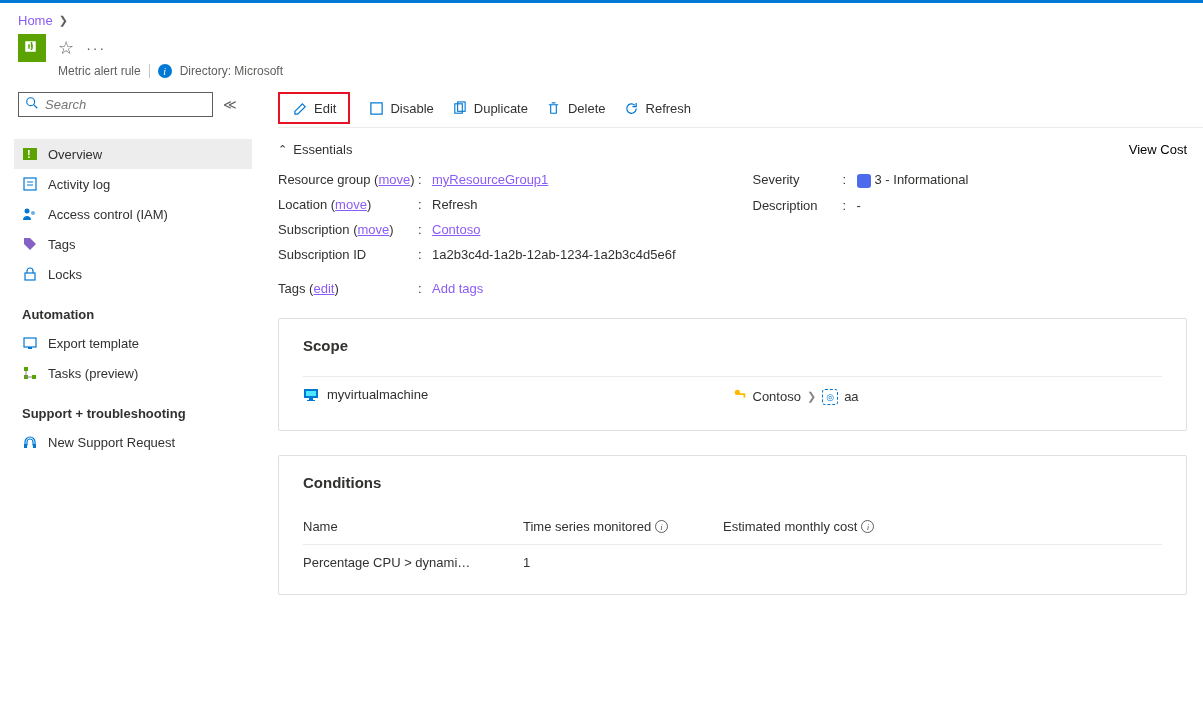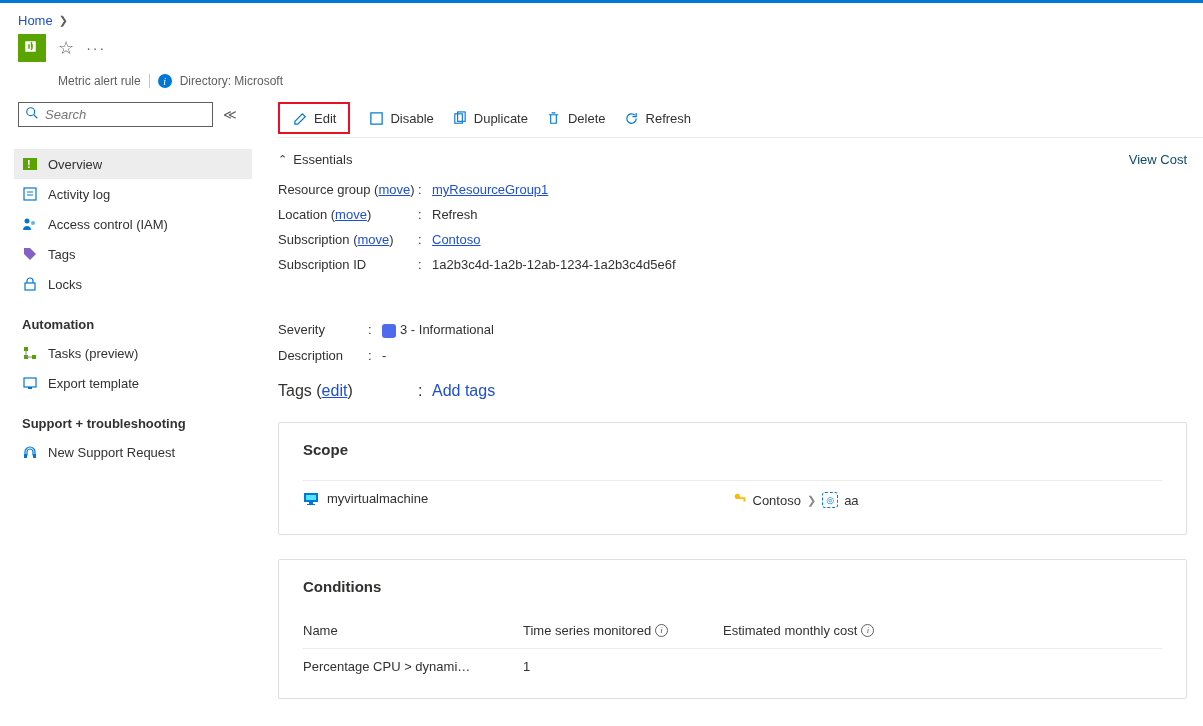--- a/index.html
+++ b/index.html
@@ -4,33 +4,33 @@
 <style>
   * { box-sizing: border-box; margin: 0; padding: 0; }
   body {
     font-family: "Segoe UI", -apple-system, sans-serif;
     font-size: 13px;
     color: #323130;
     background: #fff;
     width: 1203px;
     border-top: 3px solid #0078d4;
   }
-  a { color: #1d4ed8; text-decoration: none; cursor: pointer; }
+  a { color: #8b5cf6; text-decoration: none; cursor: pointer; }
   a.und { text-decoration: underline; }
   .breadcrumb { padding: 10px 18px 4px; font-size: 13px; display: flex; align-items: center; gap: 6px; }
   .breadcrumb .chev { color: #605e5c; font-size: 11px; }
   .titlebar { display: flex; align-items: center; padding: 2px 18px 0; gap: 12px; }
   .titlebar .res-icon {
     width: 28px; height: 28px; background: #5ba300;
     display: flex; align-items: center; justify-content: center; color: #fff;
   }
   .titlebar h1 { font-size: 26px; font-weight: 600; }
   .star { font-size: 18px; color: #605e5c; cursor: pointer; }
   .more-dots { font-size: 14px; color: #605e5c; cursor: pointer; letter-spacing: 2px; }
-  .subtitle { padding: 2px 18px 10px 58px; font-size: 12px; color: #605e5c; display:flex; align-items:center; gap:8px;margin-top:10px; }
+  .subtitle { padding: 2px 18px 10px 58px; font-size: 12px; color: #605e5c; display:flex; align-items:center; gap:8px; }
   .subtitle .sep { border-left: 1px solid #c8c6c4; height: 14px; }
   .info-i {
     width:14px; height:14px; border-radius:50%; background:#0078d4; color:#fff;
     display:inline-flex; align-items:center; justify-content:center;
     font-size:10px; font-style: italic; font-family: Georgia, serif;
   }
   .columns { display: flex; }
   
   .sidebar { width: 258px; flex-shrink:0; padding: 4px 0 0 18px; }
   .search-row { display:flex; align-items:center; gap: 10px; margin-bottom: 22px; }
@@ -53,28 +53,28 @@
     display:flex; align-items:center; gap: 18px; padding: 12px 0 11px;
     border-bottom: 1px solid #edebe9;
   }
   .tbtn { display:flex; align-items:center; gap:6px; cursor:pointer; color:#323130; font-size:13px; }
   .tbtn .ti { width:16px; height:16px; display:flex; align-items:center; justify-content:center; color:#0078d4; }
   .tbtn.highlight { border:2px solid #e81123; padding: 6px 12px; margin:-8px 0; }
   .essentials { padding: 14px 16px 10px 0; }
   .ess-head { display:flex; justify-content: space-between; align-items:center; margin-bottom: 10px; }
   .ess-head .lbl { display:flex; align-items:center; gap:6px; cursor:pointer; }
   .ess-head .caret { font-size:11px; }
-  .view-cost { color:#0c4a6e; cursor:pointer; }
-  .ess-grid { display:flex; gap: 40px; flex-direction: column; }
+  .view-cost { color:#000000; cursor:pointer; }
+  .ess-grid { display:flex; gap: 40px; }
   .ess-col { flex:1; }
   .ess-row { display:flex; padding: 5px 0; font-size:13px; }
   .ess-row .k { width: 140px; color:#323130; }
   .ess-row .c { width: 14px; }
   .ess-row .v { color:#323130; }
-  .tags-row { display:flex; padding-top: 14px; font-size:16px; }
+  .tags-row { display:flex; padding-top: 14px; font-size:13px; }
   .tags-row .k { width: 140px; }
   .card {
     border:1px solid #e1dfdd; border-radius:2px; padding: 18px 24px 6px;
     margin: 12px 16px 24px 0;
   }
   .card h3 { font-size: 15px; font-weight:600; margin-bottom: 22px; }
   .thead { display:flex; padding: 6px 0 10px; font-size:13px; color:#323130; font-weight: 400; }
   .trow { display:flex; padding: 10px 0 18px; font-size:13px; border-top:1px solid #edebe9; }
   .scope-res { flex:1; display:flex; gap:8px; }
   .scope-hier { flex:1; display:flex; align-items:center; gap:6px; }
@@ -182,37 +182,37 @@
             <path d="M5 7V5a3 3 0 016 0v2" fill="none" stroke="#0078d4" stroke-width="1.2"></path>
           </svg>
       </span>
       <span>Locks</span>
     </div>
 
     <div class="nav-head">Automation</div>
     <div class="nav-item">
       <span class="ico">
         <svg width="16" height="16">
+            <rect x="2" y="3" width="12" height="9" fill="none" stroke="#0078d4" stroke-width="1.2"></rect>
+            <rect x="6" y="12" width="4" height="2" fill="#0078d4"></rect>
+          </svg>
+      </span>
+      <span>Export template</span>
+    </div>
+    <div class="nav-item">
+      <span class="ico">
+        <svg width="16" height="16">
             <rect x="2" y="2" width="4" height="4" fill="#57a300"></rect>
             <rect x="2" y="10" width="4" height="4" fill="#57a300"></rect>
             <rect x="10" y="10" width="4" height="4" fill="#57a300"></rect>
             <line x1="4" y1="6" x2="4" y2="12" stroke="#888"></line>
             <line x1="4" y1="12" x2="10" y2="12" stroke="#888"></line>
           </svg>
       </span>
       <span>Tasks (preview)</span>
-    </div>
-    <div class="nav-item">
-      <span class="ico">
-        <svg width="16" height="16">
-            <rect x="2" y="3" width="12" height="9" fill="none" stroke="#0078d4" stroke-width="1.2"></rect>
-            <rect x="6" y="12" width="4" height="2" fill="#0078d4"></rect>
-          </svg>
-      </span>
-      <span>Export template</span>
     </div>
 
     <div class="nav-head">Support + troubleshooting</div>
     <div class="nav-item">
       <span class="ico">
         <svg width="16" height="16">
             <path d="M3 8a5 5 0 0110 0v3h-2V8a3 3 0 00-6 0v3H3z" fill="none" stroke="#0078d4" stroke-width="1.2"></path>
             <rect x="2" y="10" width="3" height="4" fill="#0078d4"></rect>
             <rect x="11" y="10" width="3" height="4" fill="#0078d4"></rect>
           </svg>

